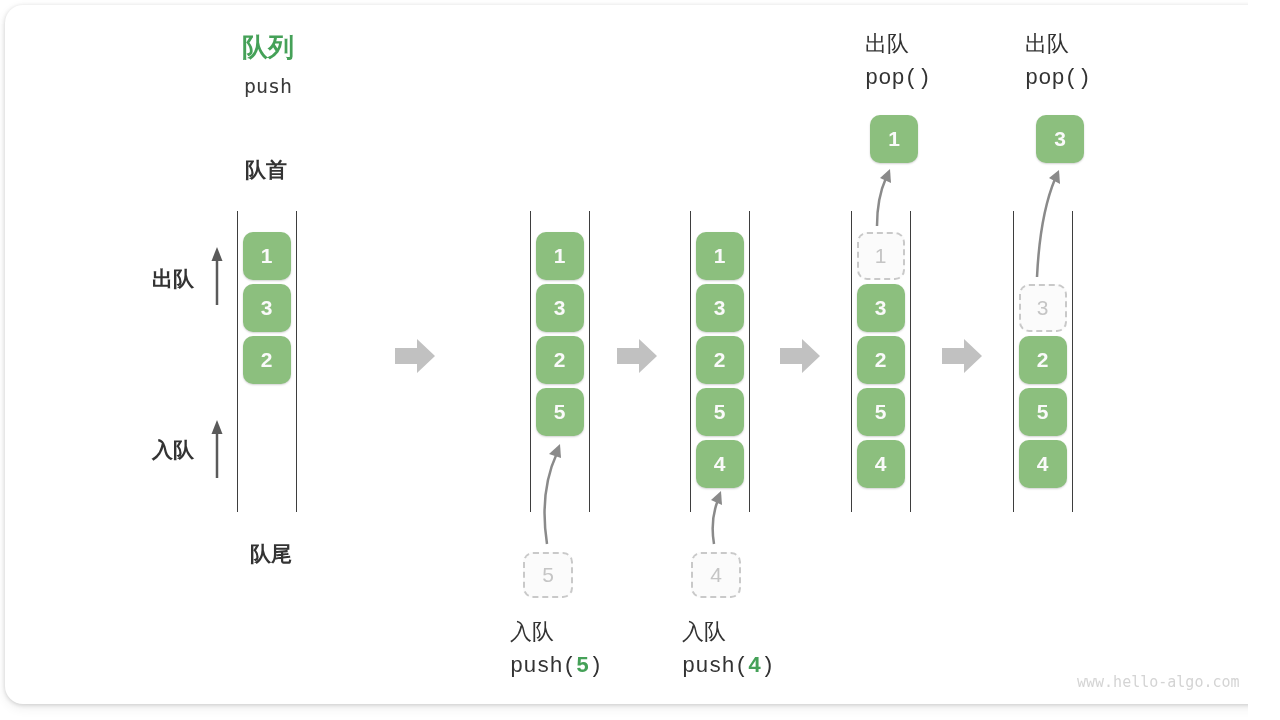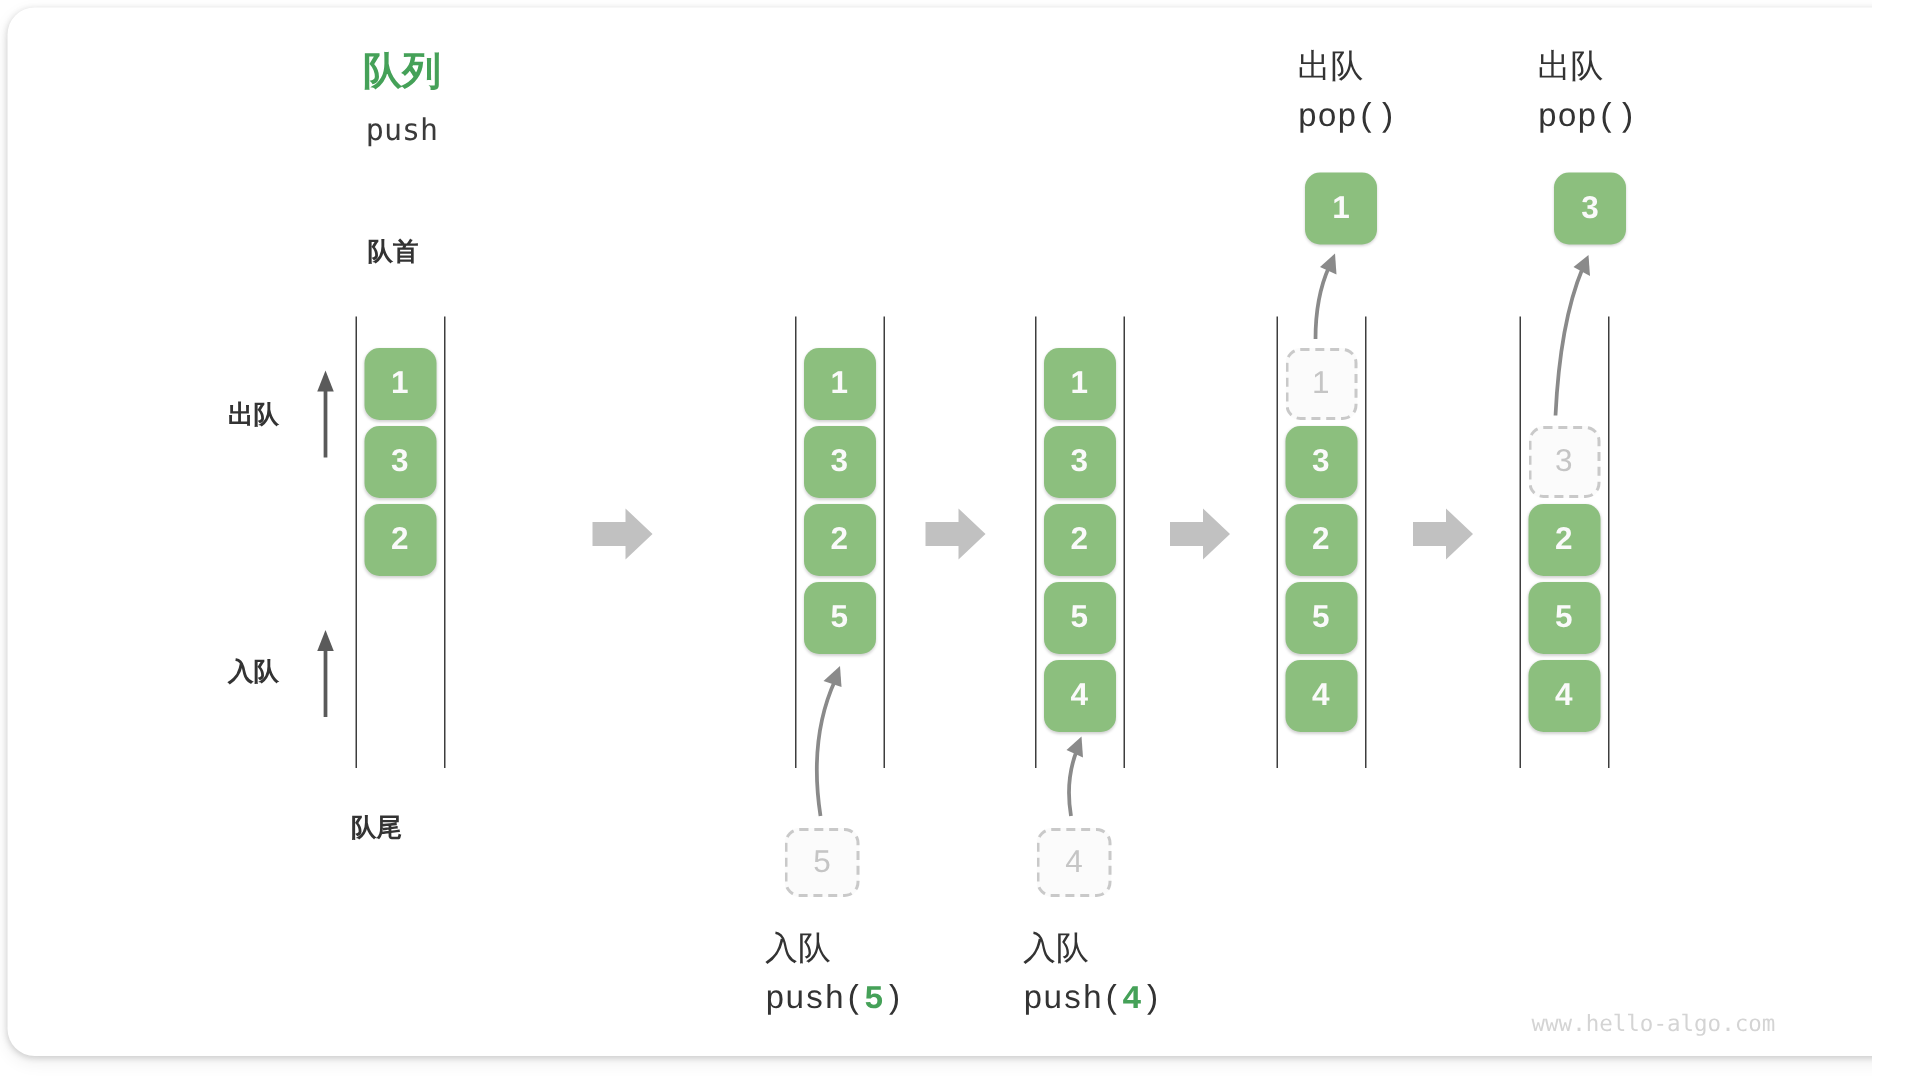--- a/index.html
+++ b/index.html
@@ -9,21 +9,21 @@
   }
   .card{
     position:absolute;left:5px;top:5px;width:1270px;height:699px;background:#fff;
     border-radius:18px;
     box-shadow:0 1px 4px rgba(0,0,0,.16),0 4px 12px rgba(0,0,0,.07);
   }
   .abs{position:absolute;}
   .title-block{position:absolute;left:193px;top:30px;width:150px;text-align:center;}
   .title-zh{font-size:26px;font-weight:700;color:var(--accent-green);}
   .title-en{font-family:"DejaVu Sans Mono","Liberation Mono",monospace;font-size:20px;color:#3a3a3a;margin-top:9px;}
-  .zh-bold{font-size:17px;font-weight:700;color:var(--label-text);}
+  .zh-bold{font-size:21px;font-weight:700;color:var(--label-text);}
   .qcol{
     position:absolute;top:211px;width:60px;height:301px;box-sizing:border-box;
     border-left:1.5px solid var(--line-dark);border-right:1.5px solid var(--line-dark);
   }
   .item{
     position:absolute;left:4.5px;width:48px;height:48px;border-radius:10px;
     display:flex;align-items:center;justify-content:center;
     font-size:21px;font-weight:700;box-sizing:border-box;
   }
   .item.solid{background:var(--box-green);color:#fafafa;box-shadow:0 1px 2px rgba(0,0,0,.18);}
@@ -35,21 +35,21 @@
   }
   .ghost-float{
     position:absolute;width:50px;height:46px;border-radius:10px;box-sizing:border-box;
     border:2px dashed var(--ghost-border);background:#fbfbfb;color:var(--ghost-text);
     display:flex;align-items:center;justify-content:center;font-size:21px;
   }
   .op-label{position:absolute;font-size:22px;line-height:35px;color:var(--label-text);}
   .mono{font-family:Liberation Mono, monospace;}
   .green-bold{color:var(--accent-green);font-weight:700;}
   .watermark{
-    position:absolute;left:1021px;top:673px;
+    position:absolute;left:1077px;top:673px;
     font-family:"DejaVu Sans Mono","Liberation Mono",monospace;
     font-size:15px;color:var(--watermark-gray);
   }
   .overlay{position:absolute;left:0;top:0;pointer-events:none;}
   .block-arrow{fill:var(--block-arrow-gray);}
   .thin-arrow{stroke:var(--thin-arrow-gray);stroke-width:2.5;fill:none;}
   .thin-arrow-head{fill:var(--thin-arrow-gray);}
   .dir-arrow{stroke:#5a5a5a;stroke-width:2.5;}
   .dir-arrow-head{fill:#5a5a5a;}
 </style>
@@ -93,21 +93,21 @@
       <polygon class="thin-arrow-head" points="1059,170 1049,178 1060,184"></polygon>
     </g>
   </svg>
 
   <div class="title-block">
     <div class="title-zh">队列</div>
     <div class="title-en">push</div>
   </div>
 
   <div class="abs zh-bold" style="left:245px;top:156px">队首</div>
-  <div class="abs zh-bold" style="left:234px;top:540px">队尾</div>
+  <div class="abs zh-bold" style="left:250px;top:540px">队尾</div>
   <div class="abs zh-bold" style="left:152px;top:265px">出队</div>
   <div class="abs zh-bold" style="left:152px;top:436px">入队</div>
 
   <div class="qcol" style="left:237px">
       <div class="item solid" style="top: 21px;">1</div>
       <div class="item solid" style="top: 73px;">3</div>
       <div class="item solid" style="top: 125px;">2</div>
     </div>
   <div class="qcol" style="left:530px">
       <div class="item solid" style="top: 21px;">1</div>

